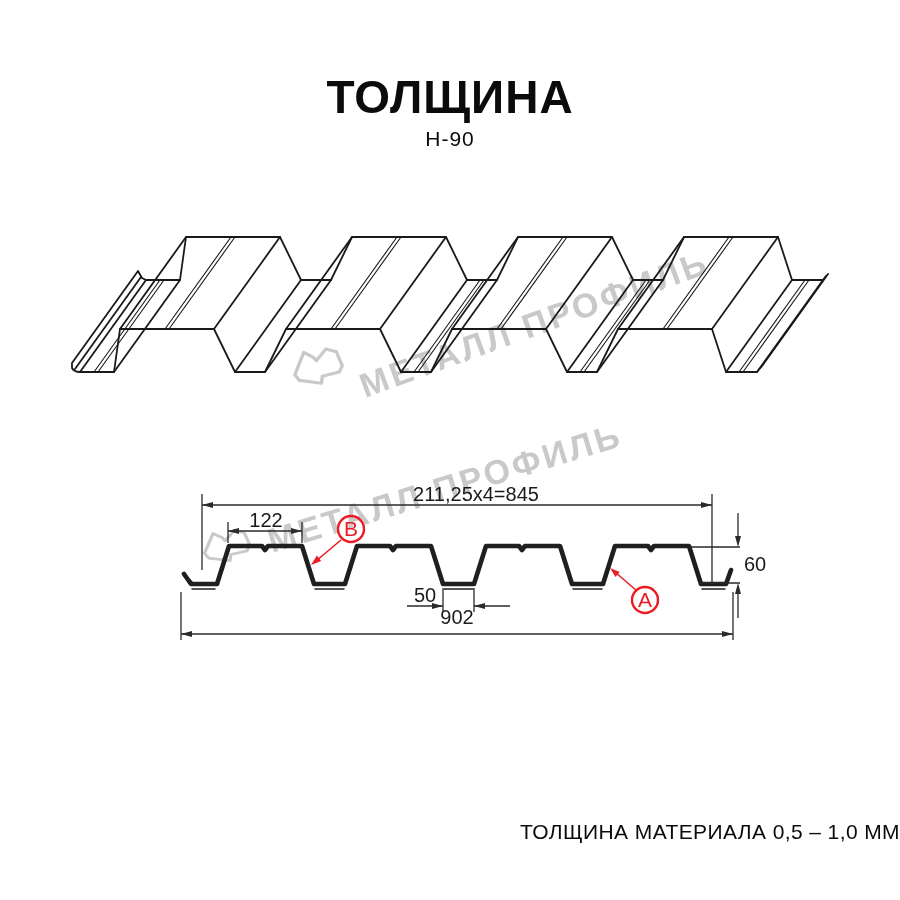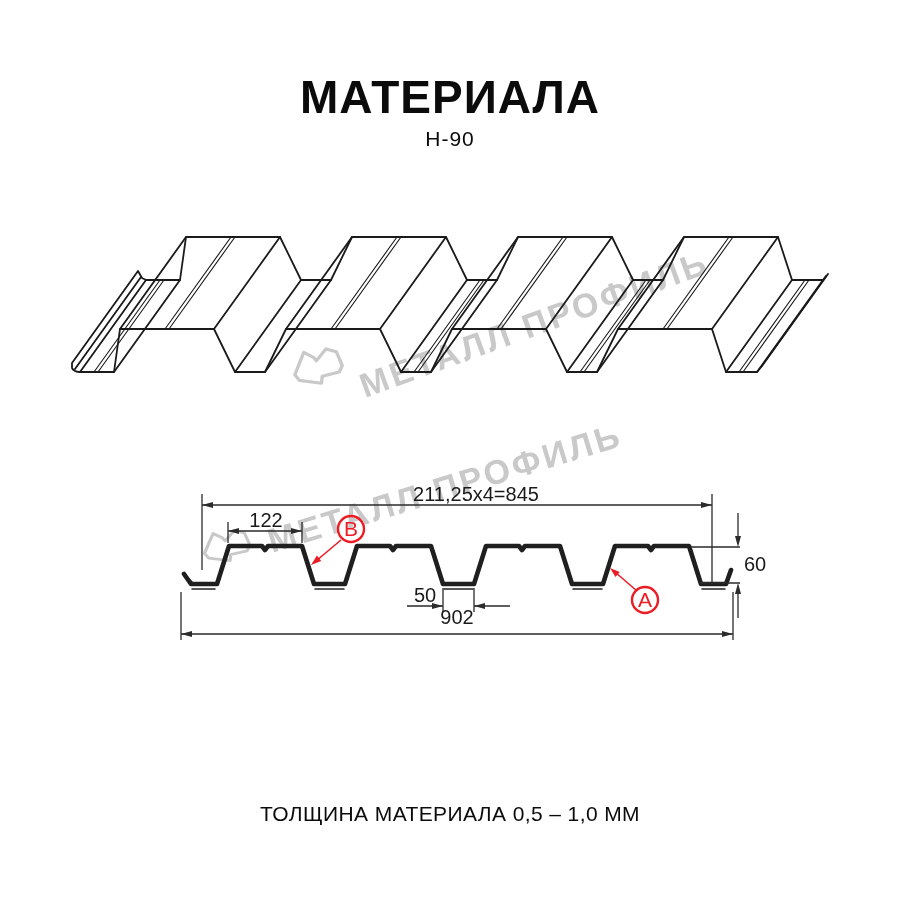--- a/index.html
+++ b/index.html
@@ -3,21 +3,21 @@
 <meta charset="utf-8">
 <style>
   html,body{margin:0;padding:0;}
   body{
     width:900px;height:900px;background:#ffffff;position:relative;overflow:hidden;
     font-family:"Liberation Sans", sans-serif;
   }
   .abs{position:absolute;left:0;right:0;text-align:center;color:#0b0b0b;}
   .title{top:70px;font-size:46px;font-weight:800;letter-spacing:1px;}
   .subtitle{top:127px;font-size:21px;font-weight:500;letter-spacing:1px;}
-  .footer{top:802px;font-size:21px;font-weight:500;letter-spacing:0.4px;}
+  .footer{top:820px;font-size:21px;font-weight:500;letter-spacing:0.4px;text-align:right;}
   svg{position:absolute;top:0;left:0;}
   .sheet3d{fill:none;stroke:#1a1a1a;stroke-width:1.8;stroke-linejoin:round;stroke-linecap:round;}
   .groove{fill:none;stroke:#1a1a1a;stroke-width:1.1;stroke-linecap:round;}
   .xsec{fill:none;stroke:#1f1f1f;stroke-width:4.6;stroke-linejoin:round;stroke-linecap:round;}
   .xsec-thin{fill:none;stroke:#1f1f1f;stroke-width:1.5;stroke-linecap:round;}
   .dim{fill:none;stroke:#2b2b2b;stroke-width:1.3;}
   .dim-arrow{fill:#2b2b2b;stroke:none;}
   .dim-text{fill:#1a1a1a;font-size:20px;font-family:"Liberation Sans",sans-serif;}
   .red{stroke:#ec1c24;fill:none;stroke-width:2.4;}
   .red-arrow{fill:#ec1c24;stroke:none;}
@@ -137,15 +137,15 @@
   </g>
 
   <g>
     <circle class="red" cx="645" cy="600" r="13"></circle>
     <text class="red-text" x="645" y="607" text-anchor="middle">А</text>
     <line class="red-line" x1="637" y1="591" x2="615" y2="572"></line>
     <polygon class="red-arrow" points="610,568 619.7,572.1 615.5,576.9"></polygon>
   </g>
 </svg>
 
-<div class="abs title">МАТЕРИАЛА</div>
+<div class="abs title">ТОЛЩИНА</div>
 <div class="abs subtitle">Н-90</div>
 <div class="abs footer">ТОЛЩИНА МАТЕРИАЛА 0,5 – 1,0 ММ</div>
 
 </body></html>

